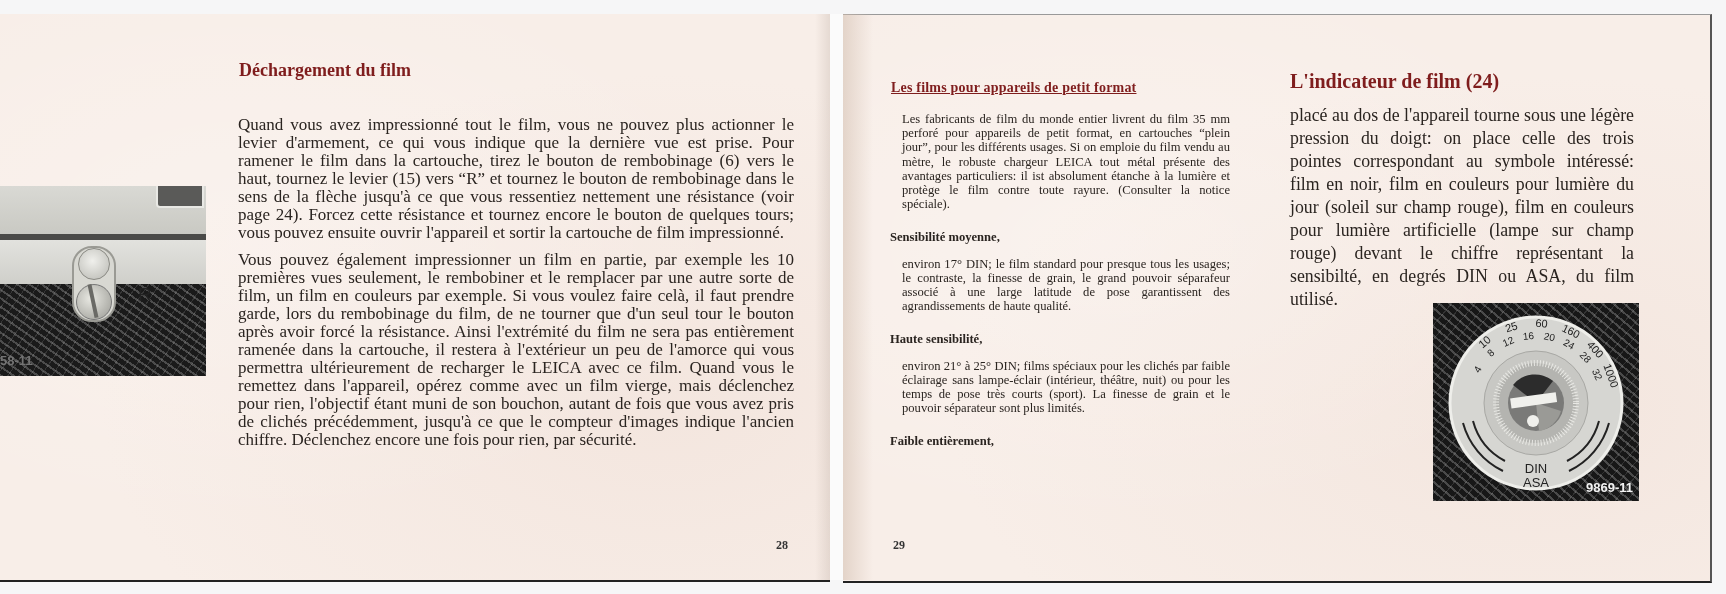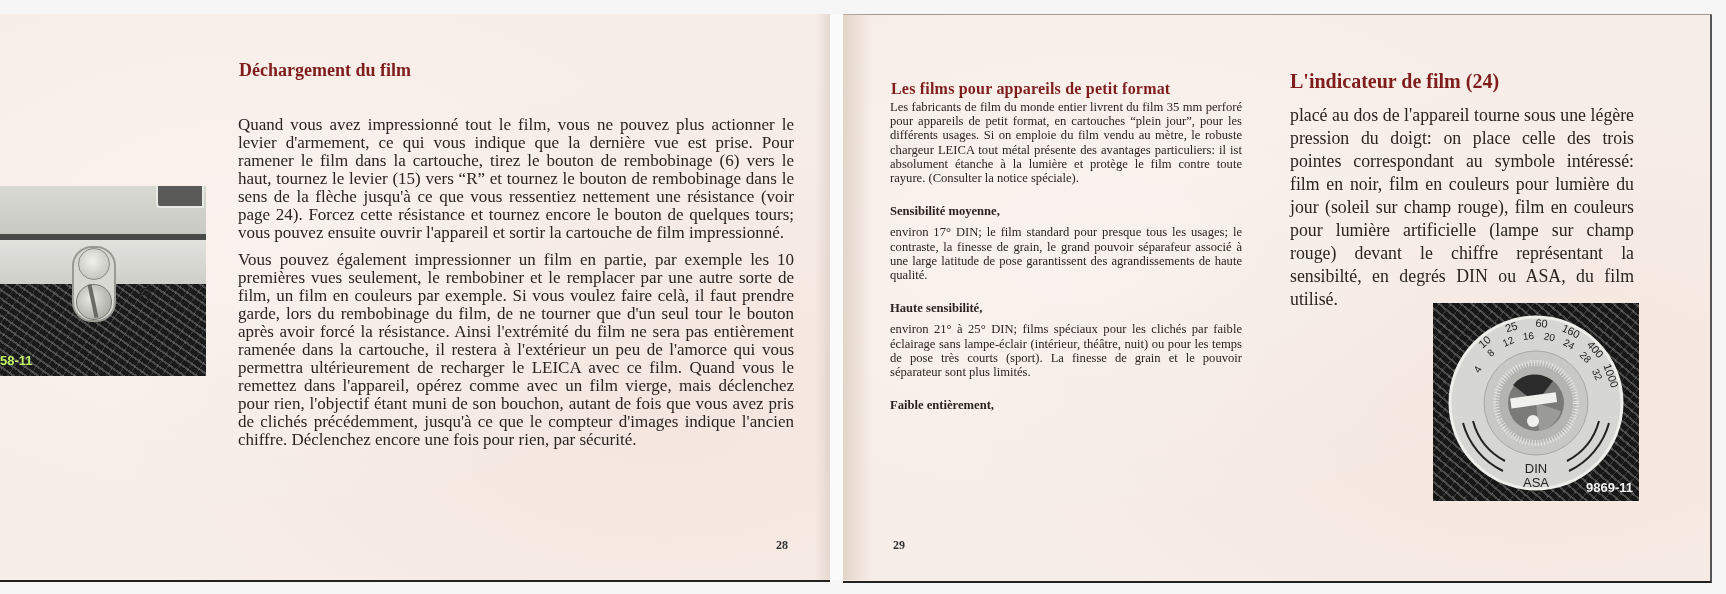--- a/index.html
+++ b/index.html
@@ -27,30 +27,30 @@
       background: #fbfbfb;
     }
     .spine-shadow-r {
       position: absolute; top: 14px; left: 843px; width: 30px; height: 566px;
       background: linear-gradient(to right, rgba(210,190,175,0.55), rgba(0,0,0,0));
     }
     .heading-red {
       position: absolute; color: #7f1d1d; font-weight: bold;
     }
     #h-left { left: 239px; top: 60px; font-size: 18px; }
-    #h-mid { left: 891px; top: 80px; font-size: 16px; letter-spacing: 0.2px; }
+    #h-mid { left: 891px; top: 80px; font-size: 14px; letter-spacing: 0.2px; text-decoration: underline; }
     #h-right { left: 1290px; top: 70px; font-size: 20px; }
 
     .body-text {
       position: absolute; text-align: justify; text-align-last: left;
     }
     #left-body { left: 238px; top: 116px; width: 556px; font-size: 17px; line-height: 18px; }
     #left-body p { margin: 0 0 9px 0; }
     #mid-body { left: 890px; top: 100px; width: 352px; font-size: 12.6px; line-height: 14.2px; }
-    #mid-body p { margin: 0; }
+    #mid-body p { margin: 12px; }
     .mid-sub { font-weight: bold; margin: 19px 0 7px 0 !important; }
     #right-body { left: 1290px; top: 104px; width: 344px; font-size: 17.8px; line-height: 23px; }
     #right-body p { margin: 0; }
     b { font-weight: normal; }
 
     .page-num { position: absolute; font-size: 12px; font-weight: bold; color: #333; }
     #pn-28 { left: 776px; top: 538px; }
     #pn-29 { left: 893px; top: 538px; }
 
     
@@ -67,21 +67,21 @@
       background:
         repeating-linear-gradient(35deg, rgba(255,255,255,0.22) 0 2px, rgba(0,0,0,0) 2px 7px),
         repeating-linear-gradient(-55deg, rgba(255,255,255,0.12) 0 1px, rgba(0,0,0,0) 1px 9px),
         #1a1a1a;
     }
     #camera-photo .lever { position: absolute; left: 72px; top: 60px; width: 40px; height: 72px; border-radius: 20px; background: #d8d8d2; border: 2px solid #9a9a94; }
     #camera-photo .knob-top { position: absolute; left: 78px; top: 62px; width: 30px; height: 30px; border-radius: 50%; background: radial-gradient(circle at 45% 40%, #f0f0ec, #b8b8b2); border: 1px solid #8a8a84; }
     #camera-photo .knob-bot { position: absolute; left: 76px; top: 98px; width: 34px; height: 34px; border-radius: 50%; background: radial-gradient(circle at 40% 40%, #e8e8e2, #9a9a94); border: 1px solid #777; }
     #camera-photo .slot { position: absolute; left: 91px; top: 98px; width: 4px; height: 34px; background: #6a6a66; transform: rotate(-12deg); }
     #camera-photo .r-label { position: absolute; left: 138px; top: 98px; font-family: "Liberation Sans", sans-serif; font-size: 19px; color: #222; }
-    #camera-photo .ref { position: absolute; left: 0; top: 167px; font-family: "Liberation Sans", sans-serif; font-size: 13px; font-weight: bold; color: #bef264; }
+    #camera-photo .ref { position: absolute; left: 0; top: 167px; font-family: "Liberation Sans", sans-serif; font-size: 13px; font-weight: bold; color: #737373; }
 
     
     #dial-photo {
       position: absolute; left: 1433px; top: 303px; width: 206px; height: 198px; overflow: hidden;
       background:
         repeating-linear-gradient(40deg, rgba(255,255,255,0.22) 0 2px, rgba(0,0,0,0) 2px 7px),
         repeating-linear-gradient(-50deg, rgba(255,255,255,0.12) 0 1px, rgba(0,0,0,0) 1px 9px),
         #171717;
     }
     #dial-photo svg { position: absolute; left: 0; top: 0; }

